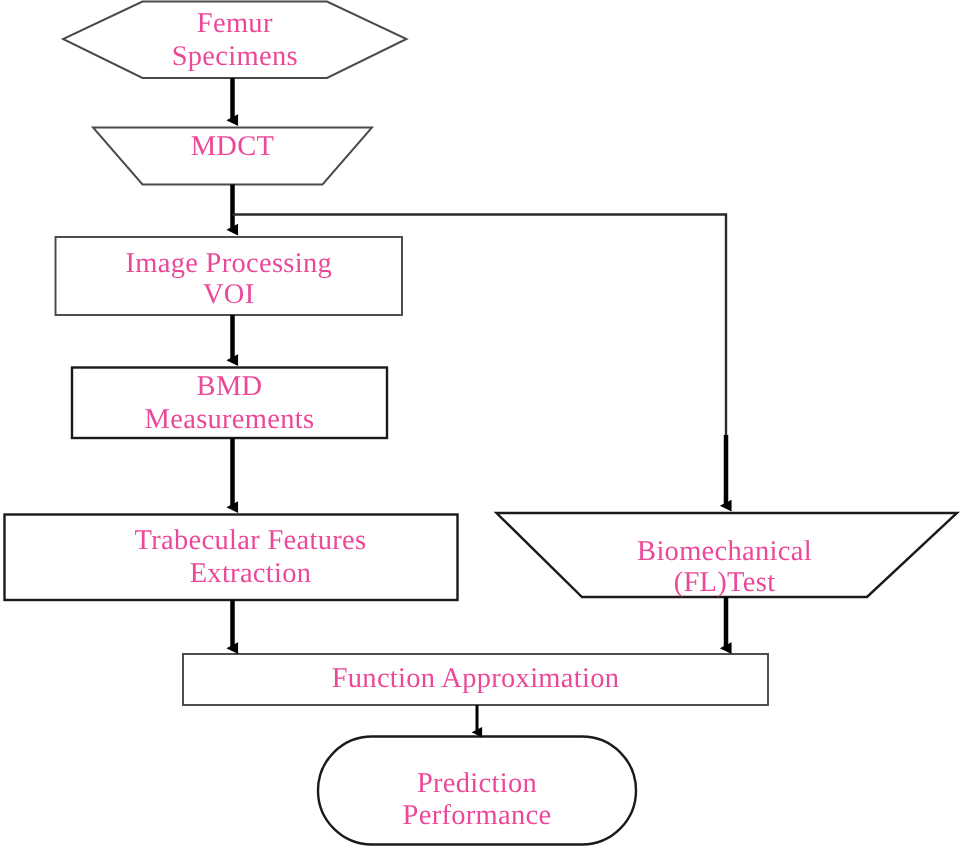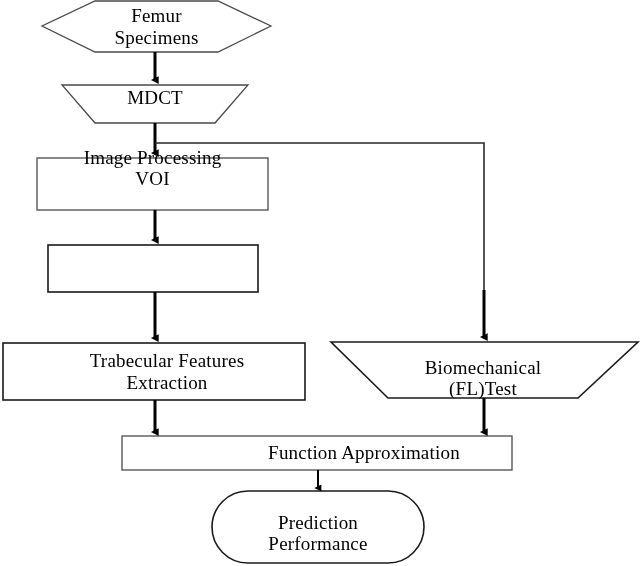--- a/index.html
+++ b/index.html
@@ -43,21 +43,21 @@
     fill: none;
   }
   .branch-line {
     stroke: #2a2a2a;
     stroke-width: 1.6;
     fill: none;
   }
   .label {
     position: absolute;
     text-align: center;
-    color: #000000;
+    color: #ec4899;
     font-family: "Liberation Serif", "DejaVu Serif", serif;
     font-size: 19px;
     line-height: 1.12;
     letter-spacing: 0.2px;
     white-space: pre-line;
     display: flex;
     align-items: center;
     justify-content: center;
     pointer-events: none;
   }
@@ -109,28 +109,30 @@
     <line class="connector" x1="484" y1="398" x2="484" y2="432" marker-end="url(#arrowhead)"></line>
 
     <line class="connector-thin" x1="318" y1="470" x2="318" y2="488" marker-end="url(#arrowhead-sm)"></line>
   </svg>
 
   <div class="label" style="left:42px; top:1px; width:229px; height:51px;">Femur
 Specimens</div>
 
   <div class="label" style="left:62px; top:85px; width:186px; height:26px;">MDCT</div>
 
-  <div class="label" style="left:37px; top:142px; width:231px; height:52px;">Image Processing
+  <div class="label" style="left:37px; top:160px; width:231px; height:52px;">Image Processing
 VOI</div>
 
+  <div class="label" style="left:48px; top:245px; width:210px; height:47px;">BMD
+Measurements</div>
 
   <div class="label" style="left:16px; top:343px; width:302px; height:57px;">Trabecular Features
 Extraction</div>
 
   <div class="label" style="left:388px; top:342px; width:190px; height:72px;">Biomechanical
 (FL)Test</div>
 
-  <div class="label" style="left:122px; top:436px; width:390px; height:34px;padding-left:47px;">Function Approximation</div>
+  <div class="label" style="left:122px; top:436px; width:390px; height:34px;">Function Approximation</div>
 
   <div class="label" style="left:212px; top:491px; width:212px; height:84px;">Prediction
 Performance</div>
 
 </div>
 
 </body></html>

